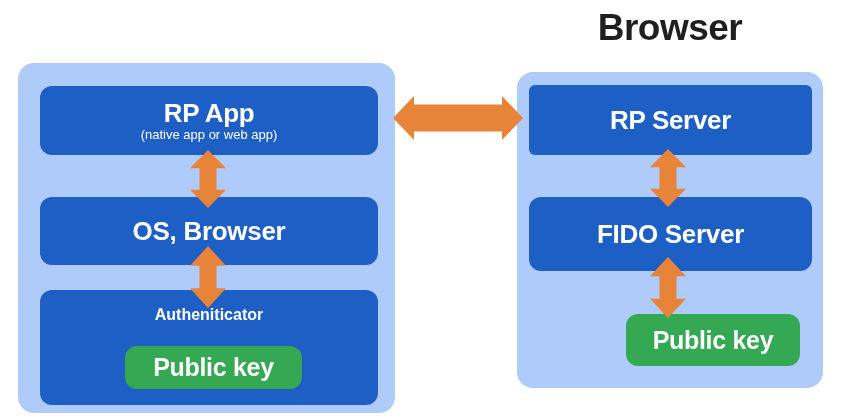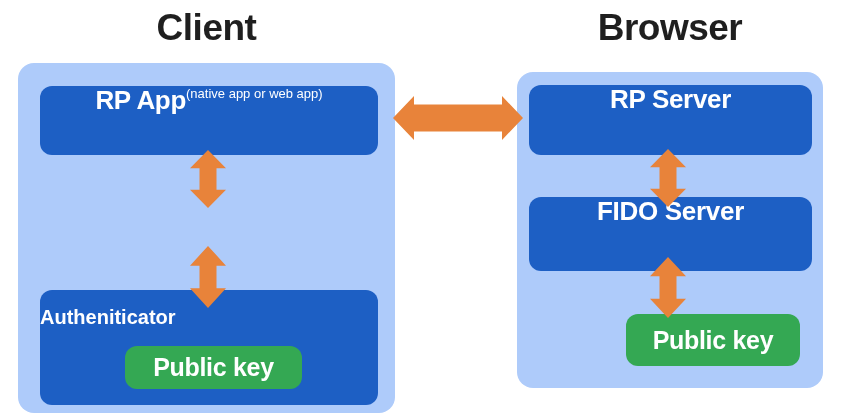--- a/index.html
+++ b/index.html
@@ -34,42 +34,43 @@
     border-radius:16px;
   }
   .panel-client{left:18px;top:63px;width:377px;height:350px;}
   .panel-server{left:517px;top:72px;width:306px;height:316px;}
   .box{
     position:absolute;
     background:var(--box-bg);
     border-radius:12px;
     color:var(--box-text-color);
     display:flex;
-    flex-direction:row;
+    flex-direction:column;
+    align-items:center;
     justify-content:center;
     text-align:center;
   }
   .box-rp-app{left:22px;top:23px;width:338px;height:69px;}
   .box-os-browser{left:22px;top:134px;width:338px;height:68px;}
   .box-authenticator{left:22px;top:227px;width:338px;height:115px;justify-content:flex-start;}
-  .box-rp-server{left:12px;top:13px;width:283px;height:70px;}
+  .box-rp-server{left:12px;top:13px;width:283px;height:70px;border-radius:6px;}
   .box-fido-server{left:12px;top:125px;width:283px;height:74px;}
   .box-label{
     font-size:26px;
     font-weight:700;
     letter-spacing:-0.3px;
     line-height:1.1;
   }
   .box-sublabel{
     font-size:13px;
     font-weight:400;
     margin-top:0;
   }
   .auth-label{
-    font-size:20px;
+    font-size:16px;
     font-weight:700;
     margin-top:16px;
   }
   .key-box{
     background:var(--key-bg);
     border-radius:12px;
     color:var(--box-text-color);
     font-size:25px;
     font-weight:700;
     letter-spacing:-0.3px;
@@ -87,30 +88,32 @@
   .arrow-v1{left:189px;top:150px;width:38px;height:58px;}
   .arrow-v2{left:189px;top:246px;width:38px;height:62px;}
   .arrow-v3{left:649px;top:149px;width:38px;height:58px;}
   .arrow-v4{left:649px;top:257px;width:38px;height:61px;}
 </style>
 </head>
 <body>
 
 <div class="stage">
 
-  <div class="diagram-title title-client">Client</div>
 
   <div class="diagram-title title-server">Browser</div>
 
   <div class="panel panel-client">
     <div class="box box-rp-app">
       <div class="box-label">RP App</div>
       <div class="box-sublabel">(native app or web app)</div>
     </div>
 
+    <div class="box box-os-browser">
+      <div class="box-label">OS, Browser</div>
+    </div>
 
     <div class="box box-authenticator">
       <div class="auth-label">Autheniticator</div>
       <div class="key-box key-private">
         <span>Public key</span>
       </div>
     </div>
   </div>
 
   <div class="panel panel-server">

